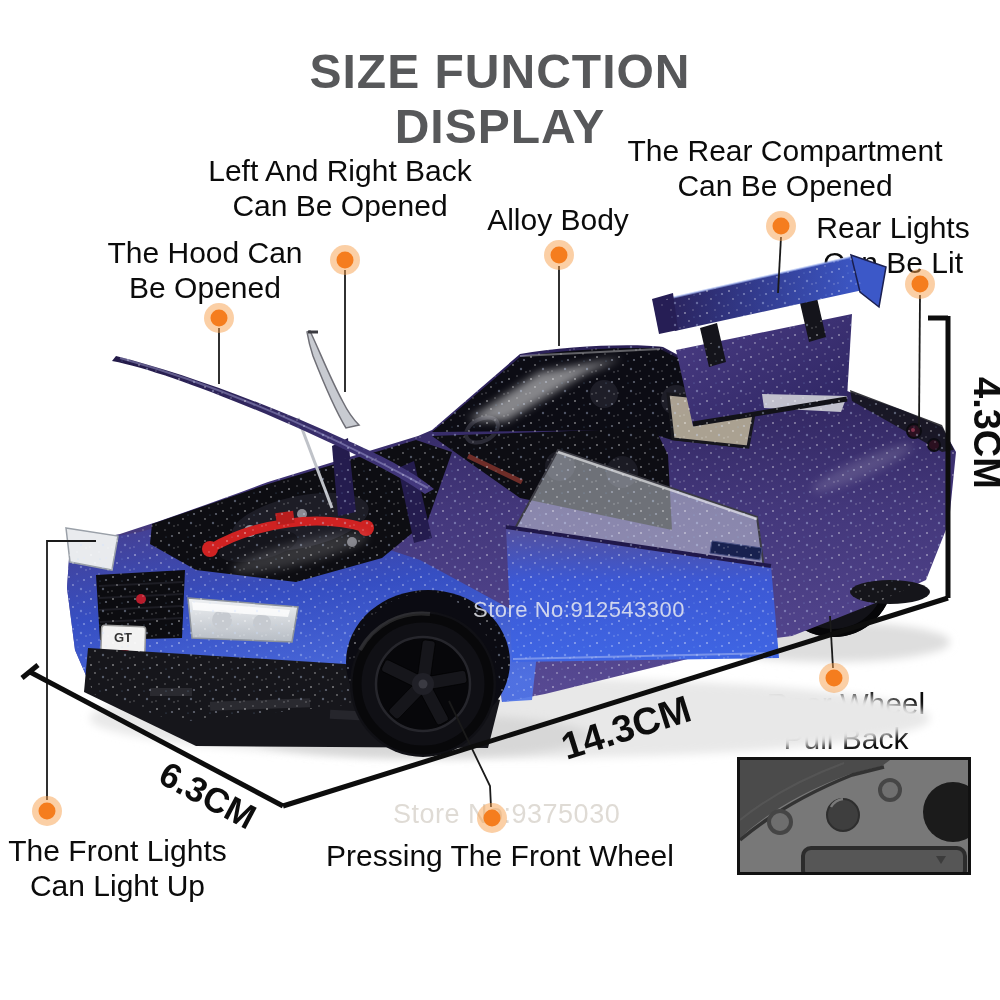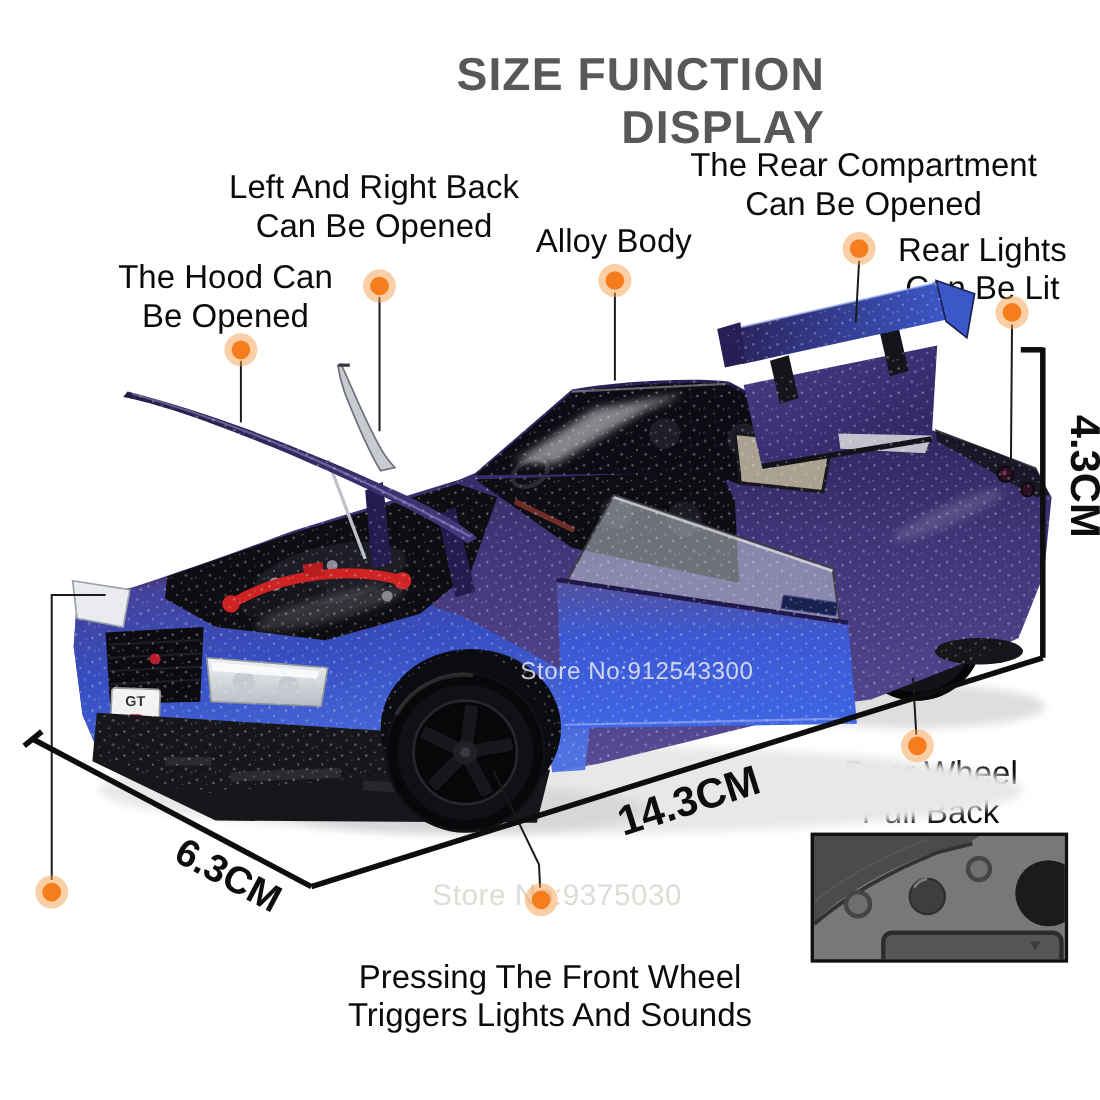--- a/index.html
+++ b/index.html
@@ -1,27 +1,27 @@
 <!DOCTYPE html>
 <html><head>
 <meta charset="utf-8">
 <style>
   html,body{margin:0;padding:0;background:#fff;}
   .canvas{position:relative;width:1000px;height:1000px;background:#ffffff;overflow:hidden;
           font-family:"Liberation Sans", sans-serif;}
-  .title{position:absolute;left:250px;top:44px;width:500px;text-align:right;
-         font-size:42px;font-weight:700;letter-spacing:1px;color:#57585a;}
+  .title{position:absolute;left:250px;top:44px;width:500px;text-align:center;
+         font-size:48px;font-weight:700;letter-spacing:1px;color:#57585a;}
   .lbl{position:absolute;text-align:center;color:#0b0b0b;font-size:30px;line-height:35px;font-weight:400;}
   .lbl-doors{left:180px;top:153px;width:320px;}
   .lbl-hood{left:55px;top:235px;width:300px;}
   .lbl-alloy{left:458px;top:202px;width:200px;}
   .lbl-rearcomp{left:610px;top:133px;width:350px;}
   .lbl-rearlights{left:778px;top:210px;width:230px;}
   .lbl-frontlights{left:0px;top:833px;width:235px;}
-  .lbl-pressing{left:300px;top:838px;width:400px;margin-top:33px;}
+  .lbl-pressing{left:300px;top:838px;width:400px;}
   .lbl-rearwheel{left:736px;top:686px;width:220px;}
   .lbl-inset{left:718px;top:880px;width:275px;}
   .wm1{position:absolute;left:473px;top:597px;font-size:22px;letter-spacing:.5px;
        color:rgba(232,233,240,0.85);z-index:6;text-align:right;}
   .wm2{position:absolute;left:393px;top:799px;font-size:27px;letter-spacing:.5px;
        color:rgba(196,189,179,0.55);z-index:1;}
   .scene{position:absolute;left:0;top:0;z-index:3;}
   .inset{position:absolute;left:737px;top:757px;width:228px;height:112px;
          border:3px solid #111;background:#787878;z-index:4;}
   .inset svg{display:block;}
@@ -335,24 +335,27 @@
   <div class="lbl lbl-rearcomp">
     <div>The Rear Compartment</div>
     <div>Can Be Opened</div>
   </div>
 
   <div class="lbl lbl-rearlights">
     <div>Rear Lights</div>
     <div>Can Be Lit</div>
   </div>
 
+  <div class="lbl lbl-frontlights">
+    <div>The Front Lights</div>
+    <div>Can Light Up</div>
+  </div>
 
   <div class="lbl lbl-pressing">
     <div>Pressing The Front Wheel</div>
-    <div>Triggers Lights And Sounds</div>
   </div>
 
   <div class="lbl lbl-rearwheel">
     <div>Rear Wheel</div>
     <div>Pull Back</div>
   </div>
 
 
   <div class="inset">
     <svg width="228" height="112" viewBox="0 0 228 112">

